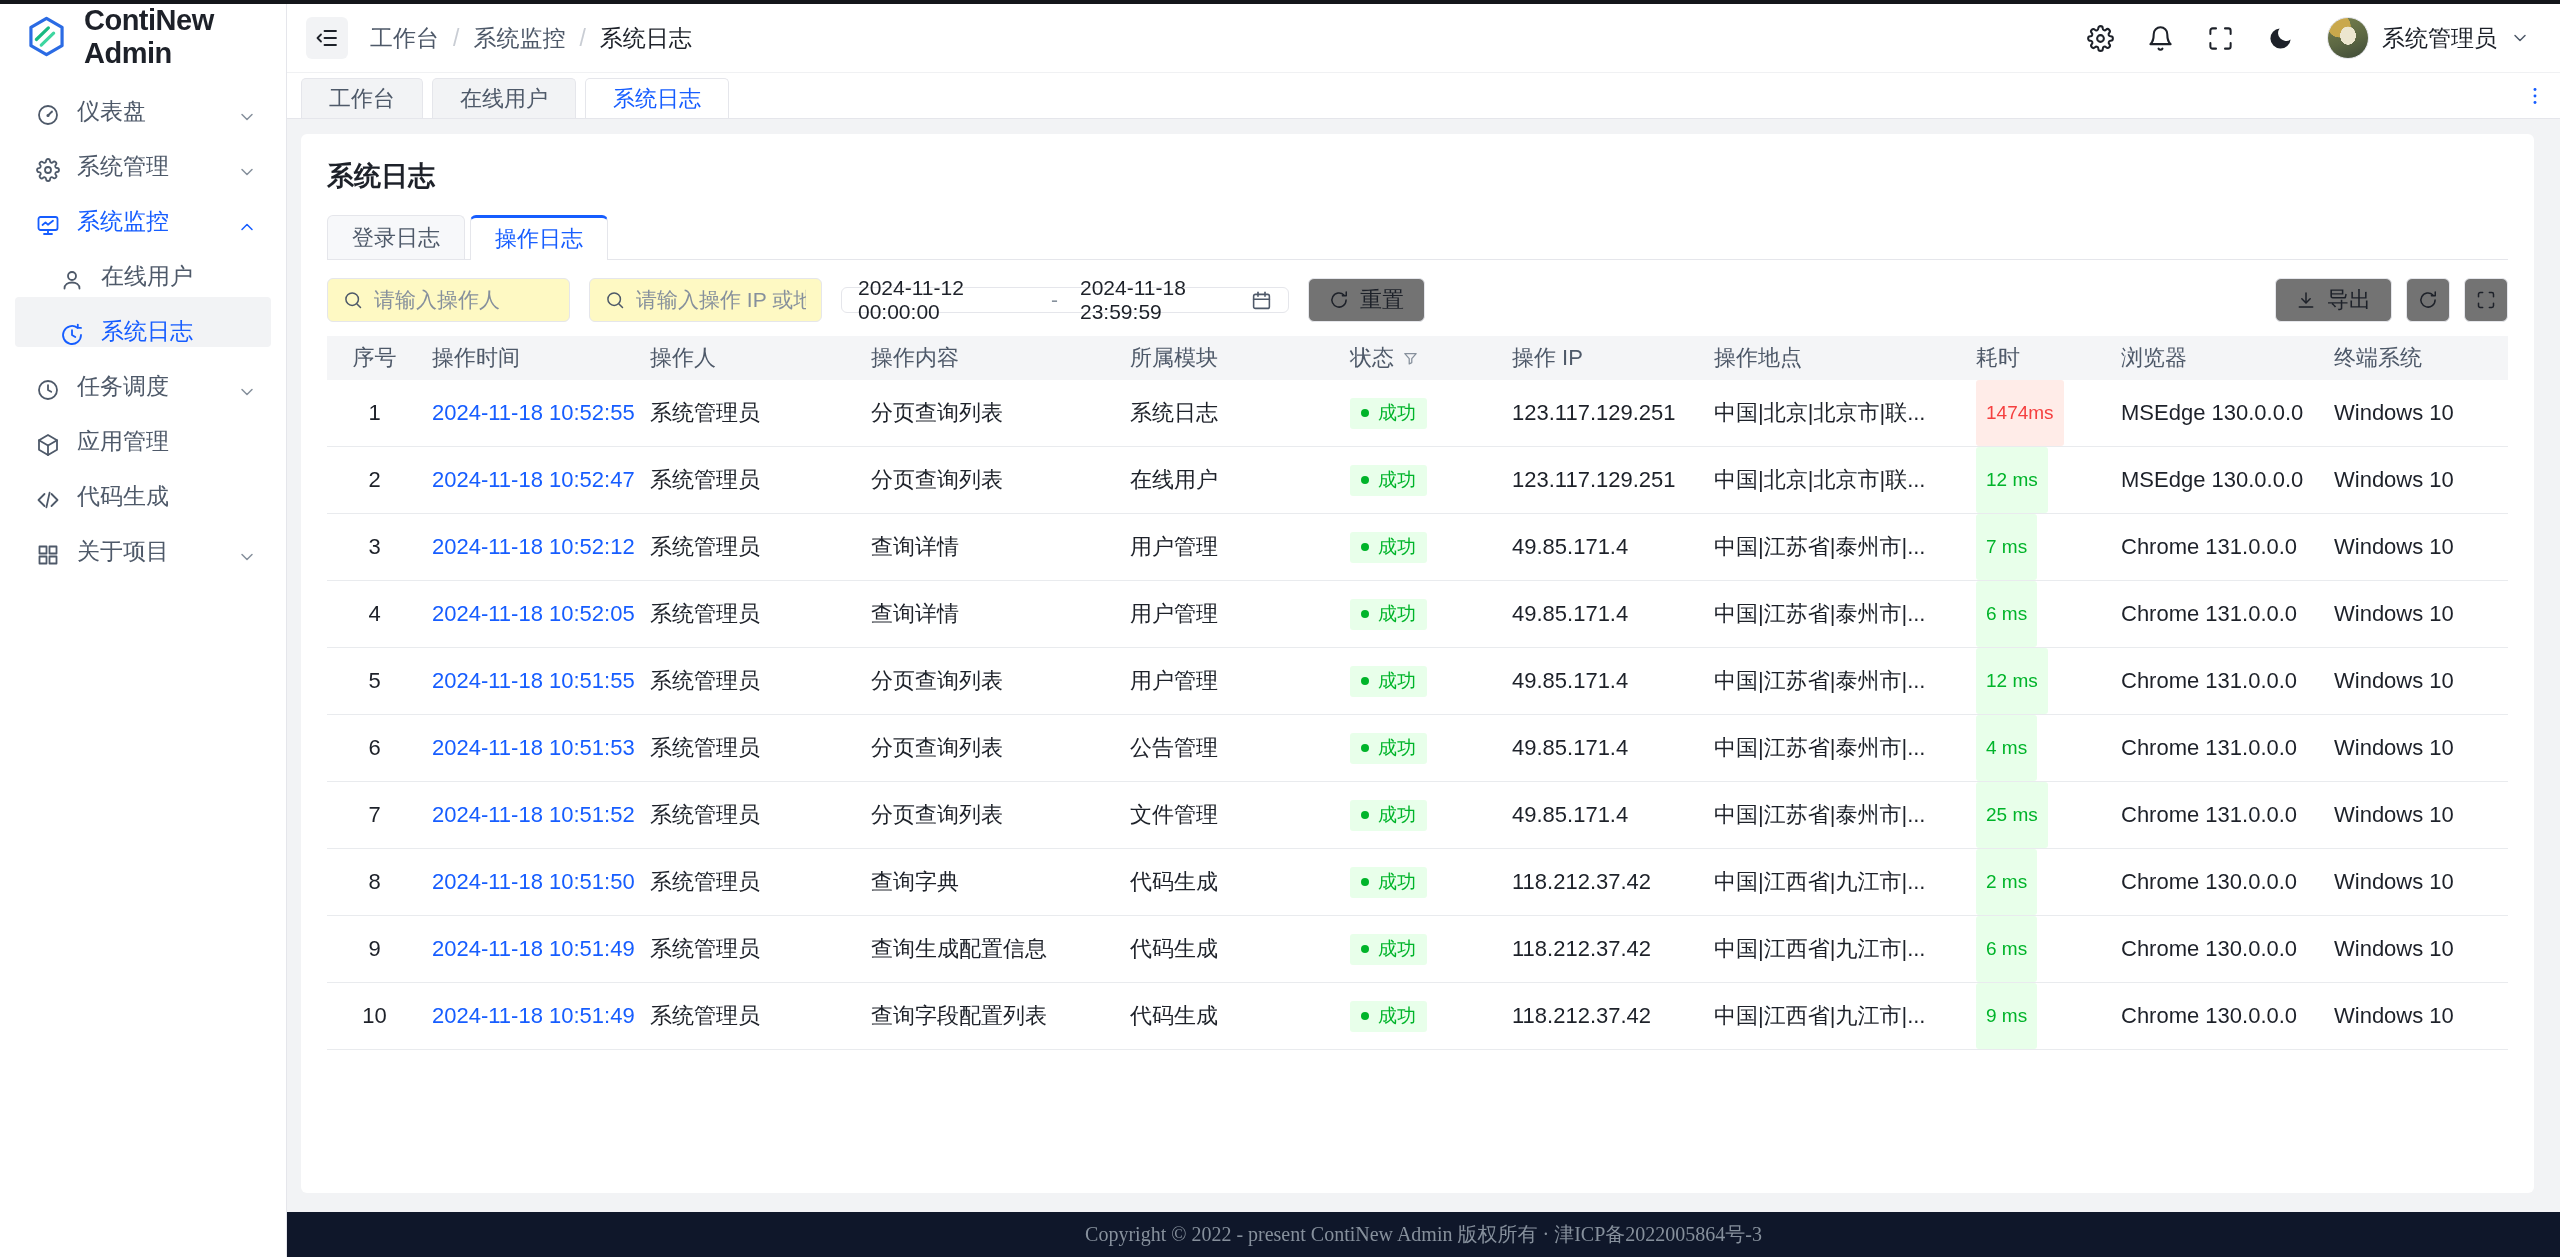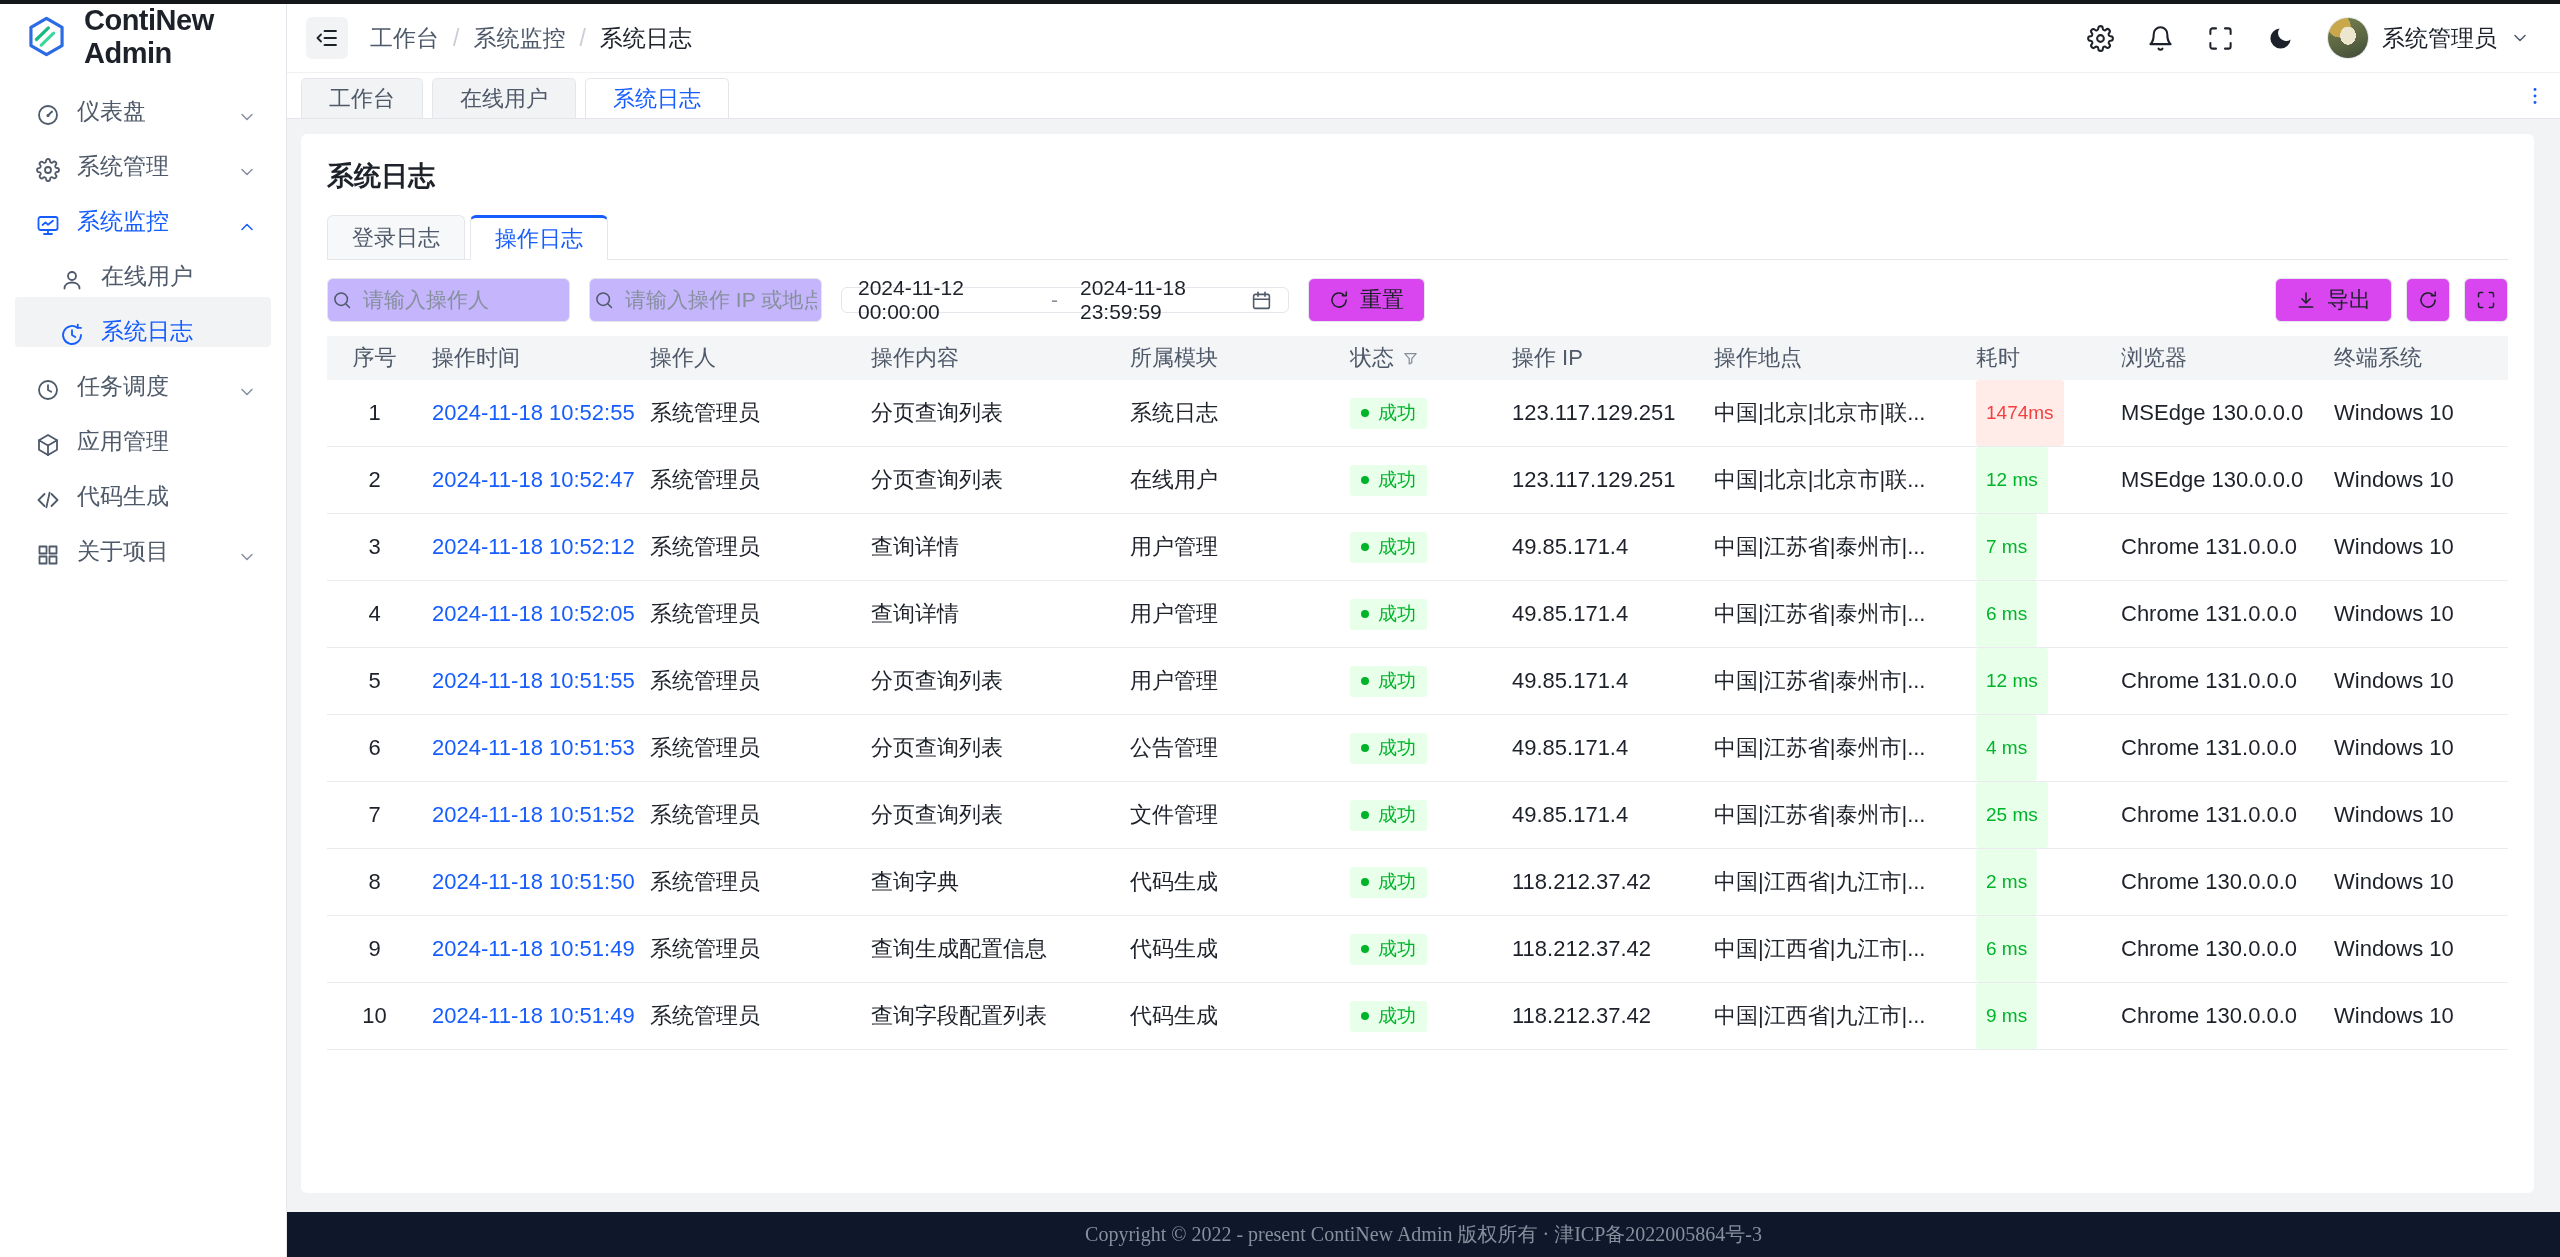--- a/index.html
+++ b/index.html
@@ -62,33 +62,33 @@
   .page-title { font-size:27px; font-weight:600; color:#1d2129; }
 
   .log-tabs { margin-top:21px; display:flex; align-items:flex-end; border-bottom:1px solid #e5e6eb; }
   .log-tab { min-width:112px; height:44px; padding:0 24px; display:flex; align-items:center; justify-content:center;
     font-size:22px; color:#4e5969; background:#f7f8fa; border:1px solid #e5e6eb; border-bottom:none;
     border-radius:6px 6px 0 0; margin-right:5px; cursor:pointer; }
   .log-tab.active { background:#fff; color:var(--primary); border-top:3px solid var(--primary);
     margin-bottom:-1px; height:45px; }
 
   .toolbar { margin-top:18px; display:flex; align-items:center; gap:19px; }
-  .input { height:44px; border:1px solid #e5e6eb; border-radius:6px; background:#c4b5fd;
-    display:flex; align-items:center; gap:11px; padding:0 4px; color:#4e5969; }
+  .input { height:44px; border:1px solid #e5e6eb; border-radius:6px; background:#fef9c3;
+    display:flex; align-items:center; gap:11px; padding:0 15px; color:#4e5969; }
   .input .ic { width:20px; height:20px; color:#4e5969; }
   .input input { border:none; outline:none; background:transparent; font-size:21px; color:#1d2129; width:100%;
     font-family:inherit; }
   .input input::placeholder { color:#86909c; }
   .input.w1 { width:243px; }
   .input.w2 { width:233px; }
   .daterange { width:448px; height:26px; border:1px solid #e5e6eb; border-radius:6px; background:#fff;
     display:flex; align-items:center; padding:0 16px; font-size:21px; color:#1d2129; cursor:pointer; }
   .daterange .dr-sep { color:#86909c; margin:0 22px; }
   .daterange .ic { width:21px; height:21px; color:#4e5969; margin-left:auto; }
-  .btn { height:44px; border:1px solid #e5e6eb; border-radius:6px; background:#d946ef; display:flex;
+  .btn { height:44px; border:1px solid #e5e6eb; border-radius:6px; background:#737373; display:flex;
     align-items:center; justify-content:center; gap:11px; padding:0 20px; font-size:22px; color:#1d2129; cursor:pointer; }
   .btn .ic { width:20px; height:20px; }
   .btn.square { width:44px; padding:0; }
   .tb-right { margin-left:auto; display:flex; gap:14px; }
 
   table.log-table { width:100%; margin-top:14px; border-collapse:collapse; table-layout:fixed; }
   .log-table th { height:44px; background:#f4f5f7; font-weight:normal; font-size:22px; color:#4e5969;
     text-align:left; padding:0 0 0 10px; white-space:nowrap; }
   .log-table th:first-child { text-align:center; padding:0; }
   .log-table th .funnel { width:17px; height:17px; color:#86909c; margin-left:8px; vertical-align:-2px; cursor:pointer; }

